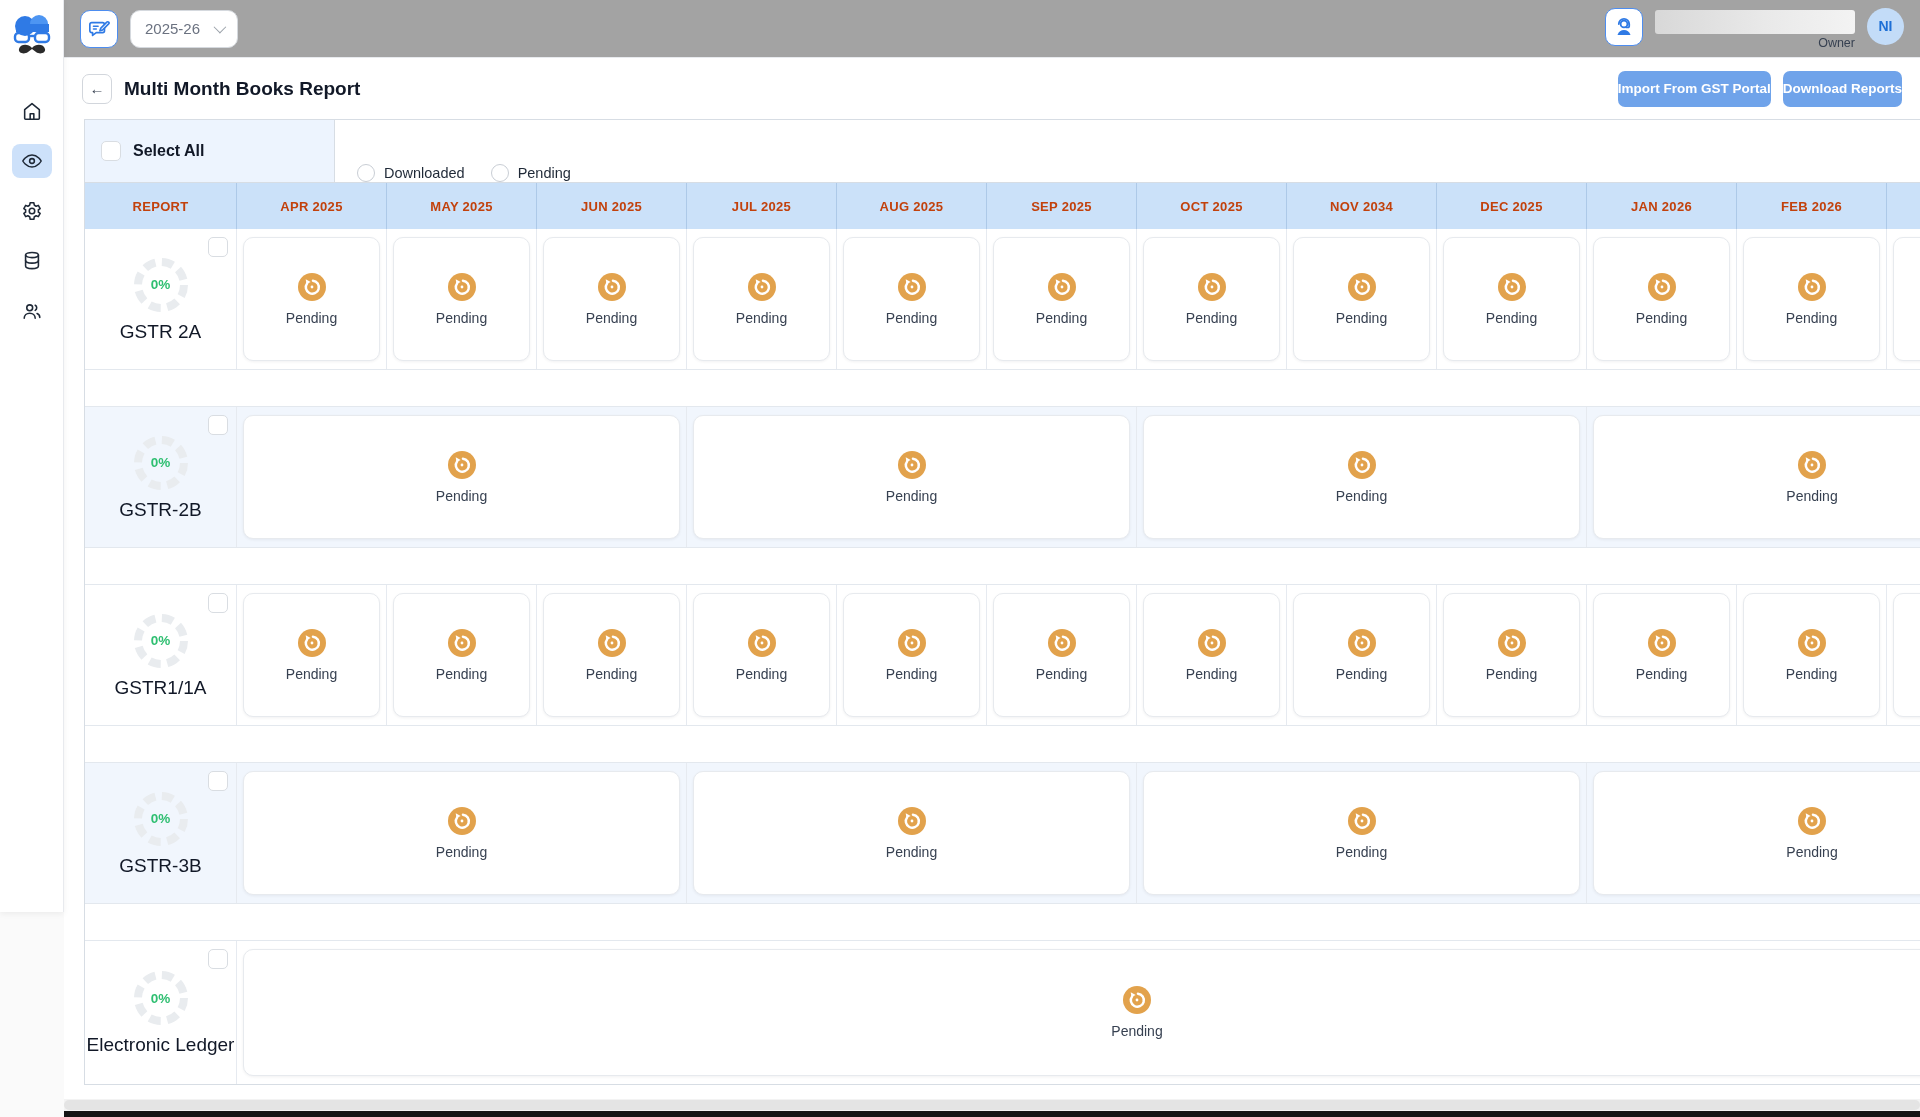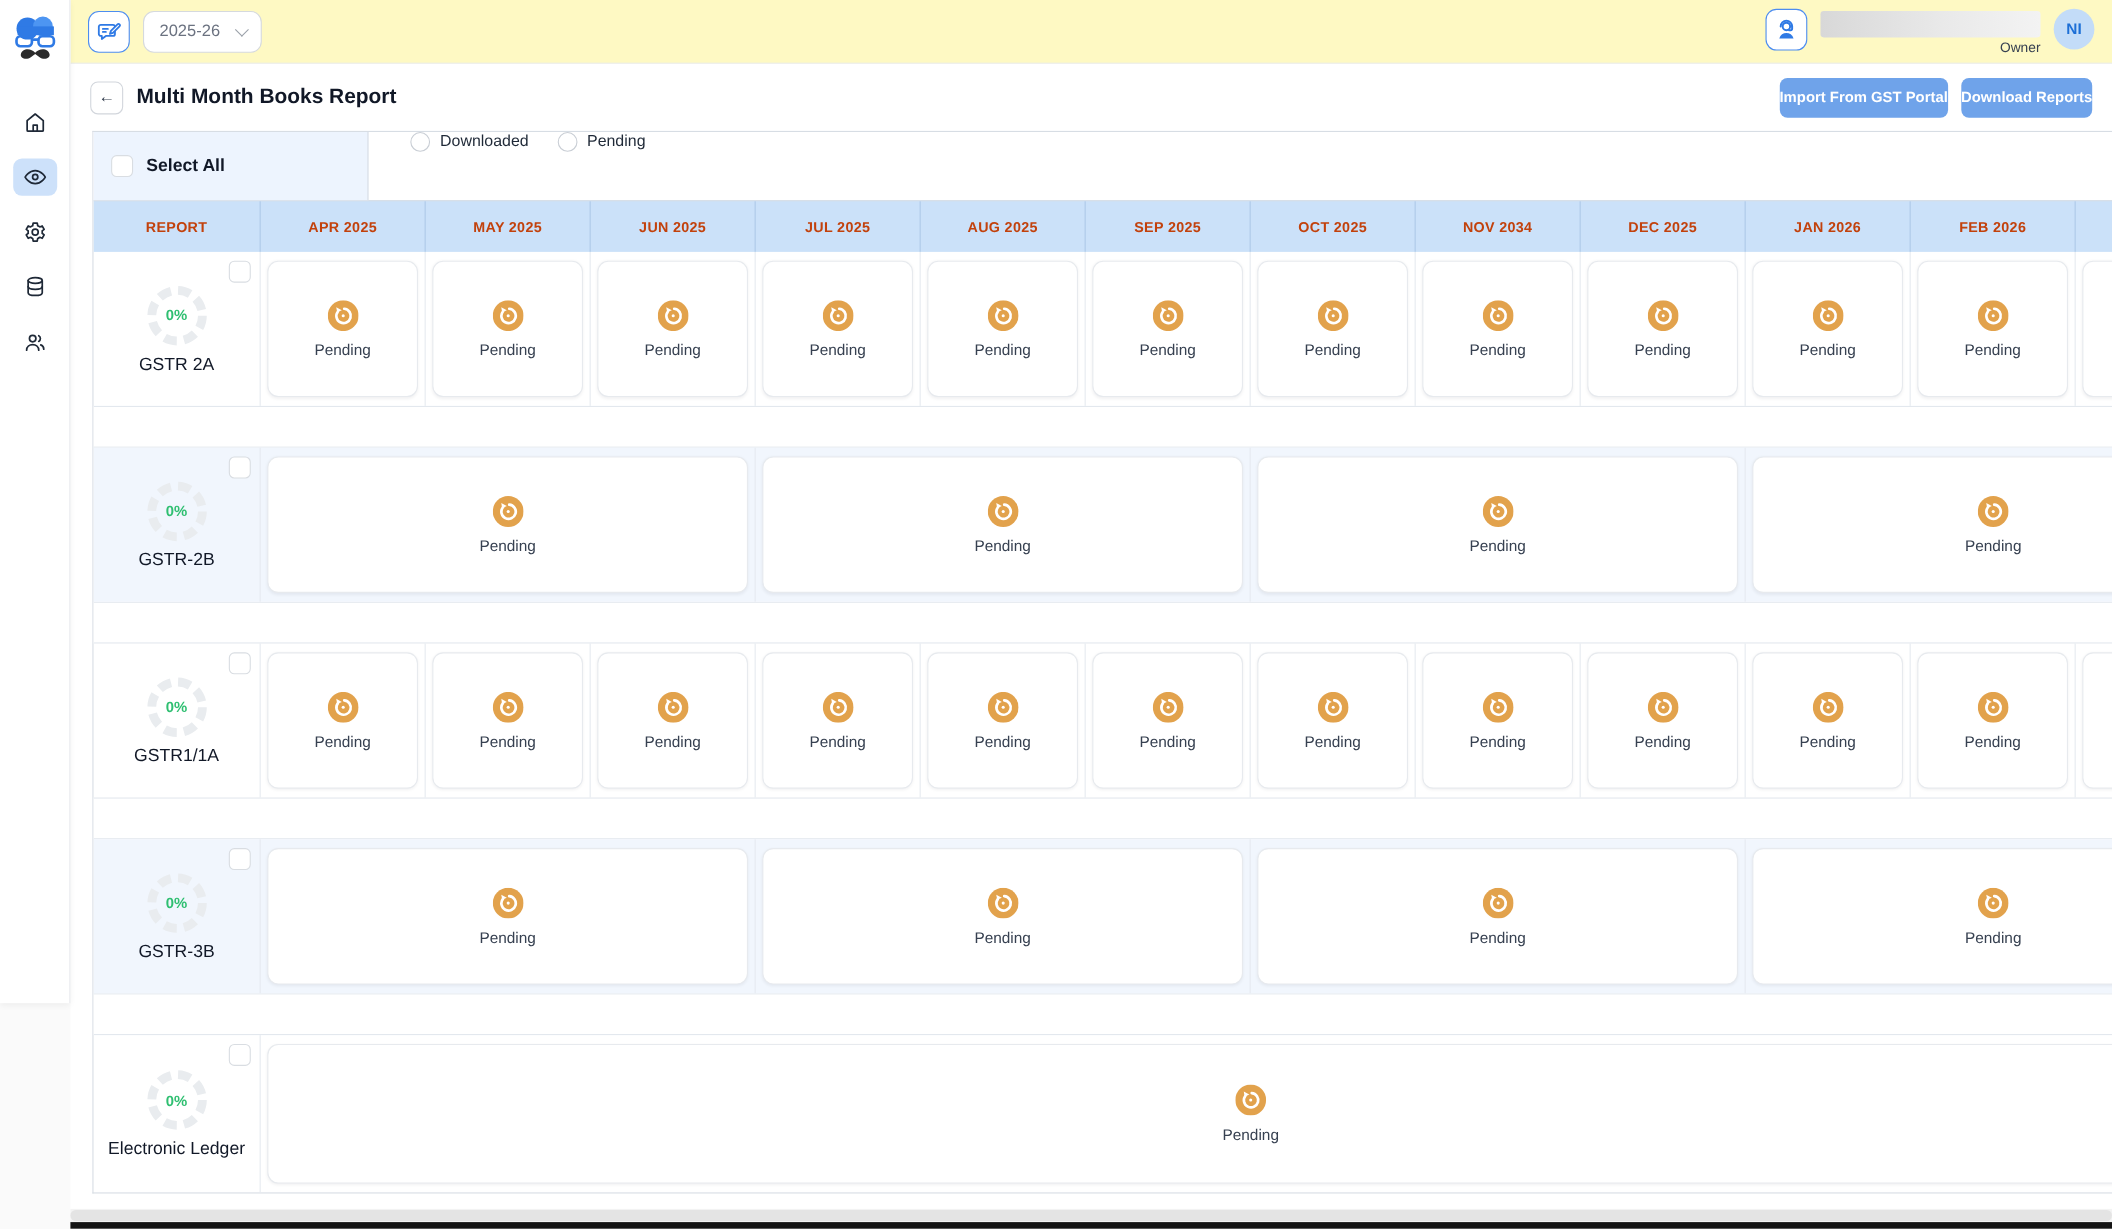--- a/index.html
+++ b/index.html
@@ -12,21 +12,21 @@
     display:flex; flex-direction:column; align-items:center; }
   .logo { margin-top:12px; width:44px; height:50px; }
   .nav { margin-top:32px; display:flex; flex-direction:column; gap:16px; align-items:center; }
   .nav-item { width:40px; height:34px; border-radius:8px; display:flex; align-items:center;
     justify-content:center; cursor:pointer; }
   .nav-item.active { background:#cde1fa; }
   .nav-item svg { width:22px; height:22px; stroke:#1f2937; fill:none; stroke-width:1.7;
     stroke-linecap:round; stroke-linejoin:round; }
 
   
-  .topbar { position:absolute; left:64px; top:0; right:0; height:58px; background:#fef9c3;
+  .topbar { position:absolute; left:64px; top:0; right:0; height:58px; background:#a3a3a3;
     border-bottom:1px solid #e8eaee; display:flex; align-items:center; padding:0 16px; }
   .icon-btn { width:38px; height:38px; border:1.5px solid #4d8df0; border-radius:10px;
     background:#fff; display:flex; align-items:center; justify-content:center; cursor:pointer; }
   .year-select { margin-left:12px; height:38px; min-width:108px; border:1px solid #d5d9de;
     border-radius:10px; display:flex; align-items:center; gap:14px; padding:0 14px;
     color:#6b7280; font-size:15px; cursor:pointer; background:#fff; }
   .chev { width:9px; height:9px; border-right:1.6px solid #9aa1a9; border-bottom:1.6px solid #9aa1a9;
     transform:rotate(45deg) translateY(-2px); }
   .company { position:absolute; left:50%; transform:translateX(-50%); display:flex;
     align-items:center; gap:9px; }
@@ -58,21 +58,21 @@
     font-family:"Liberation Sans",sans-serif; }
 
   
   .content { position:absolute; left:64px; top:119px; right:0; bottom:0; background:#fff; }
   .table-wrap { position:absolute; left:20px; top:0; width:1836px; border:1px solid #d7dde4;
     border-right:none; background:#fff; overflow:hidden; }
   .filter-row { height:62px; display:flex; align-items:stretch; background:#fff; }
   .select-all-cell { width:250px; flex:0 0 250px; background:#edf4fe; border-right:1px solid #d7dde4;
     display:flex; align-items:center; padding:0 16px; gap:12px; }
   .select-all-label { font-size:16px; font-weight:bold; color:#111827; }
-  .radio-group { display:flex; align-items:flex-start; gap:26px; padding-left:38px; }
+  .radio-group { display:flex; align-items:flex-end; gap:26px; padding-left:22px; }
   .radio-opt { display:flex; align-items:center; gap:9px; cursor:pointer; }
   .radio-circ { width:18px; height:18px; border-radius:50%; border:1.5px solid #c9ced5; background:#fff; }
   .radio-label { font-size:14.5px; color:#1f2937; }
   input.cb { appearance:none; -webkit-appearance:none; width:20px; height:20px;
     border:1.5px solid #d9dde2; border-radius:5px; background:#fff; cursor:pointer; }
 
   .t-hdr { display:grid; grid-template-columns:152px repeat(12,150px); height:47px;
     background:#cbe1f9; border-top:1px solid #d7dde4; }
   .t-hcell { display:flex; align-items:center; justify-content:center; font-size:13px;
     font-weight:bold; color:#c2410c; letter-spacing:.3px; border-right:1px solid #adc9e8; }
@@ -83,21 +83,21 @@
   .t-row.tinted { background:#f1f6fd; }
   .t-spacer { height:38px; background:#fff; border-top:1px solid #e3e8ee; border-bottom:1px solid #e3e8ee; }
 
   .report-cell { position:relative; border-right:1px solid #e6eaf0; display:flex;
     flex-direction:column; align-items:center; justify-content:center; gap:7px; }
   .report-cell .cb { position:absolute; top:8px; right:8px; }
   .ring-wrap { position:relative; width:58px; height:58px; }
   .ring-wrap svg { position:absolute; inset:0; }
   .ring-pct { position:absolute; inset:0; display:flex; align-items:center; justify-content:center;
     font-size:13.5px; font-weight:bold; color:#2fbf71; }
-  .report-label { font-size:16px; color:#111827; }
+  .report-label { font-size:19px; color:#111827; }
 
   .m-cell { border-right:1px solid #e6eaf0; padding:8px 6px; }
   .m-cell:last-child { border-right:none; }
   .card { width:100%; height:100%; background:#fff; border:1px solid #e7eaee; border-radius:10px;
     box-shadow:0 1px 3px rgba(16,24,40,.06); display:flex; flex-direction:column;
     align-items:center; justify-content:center; gap:9px; cursor:pointer; }
   .pend-icon { width:28px; height:28px; }
   .status-label { font-size:14px; color:#374151; }
 
   

